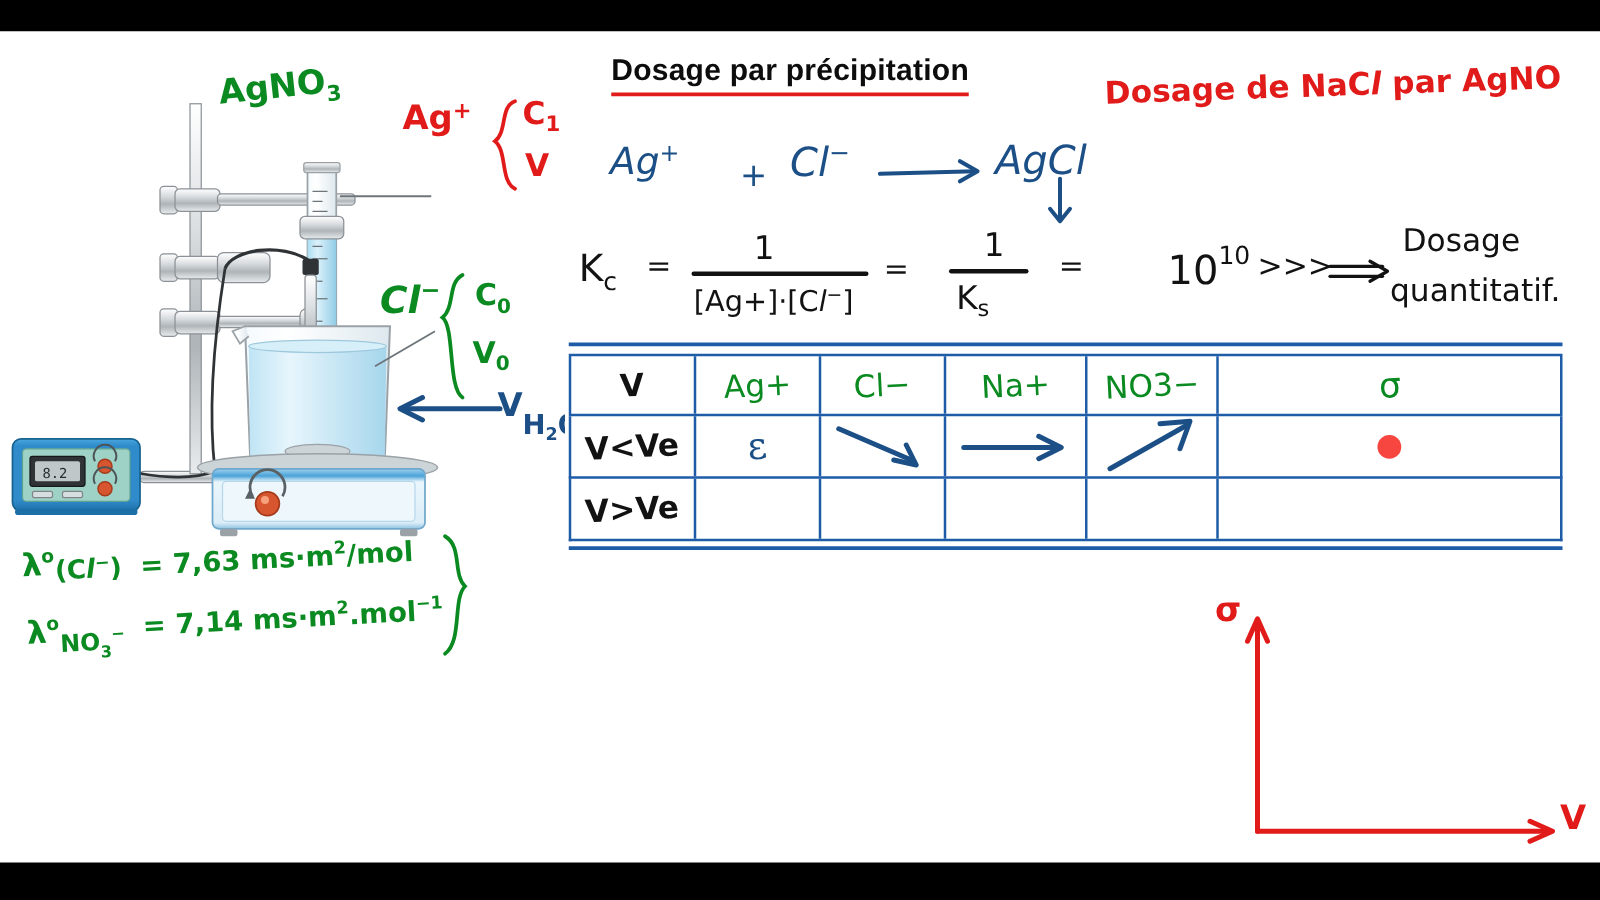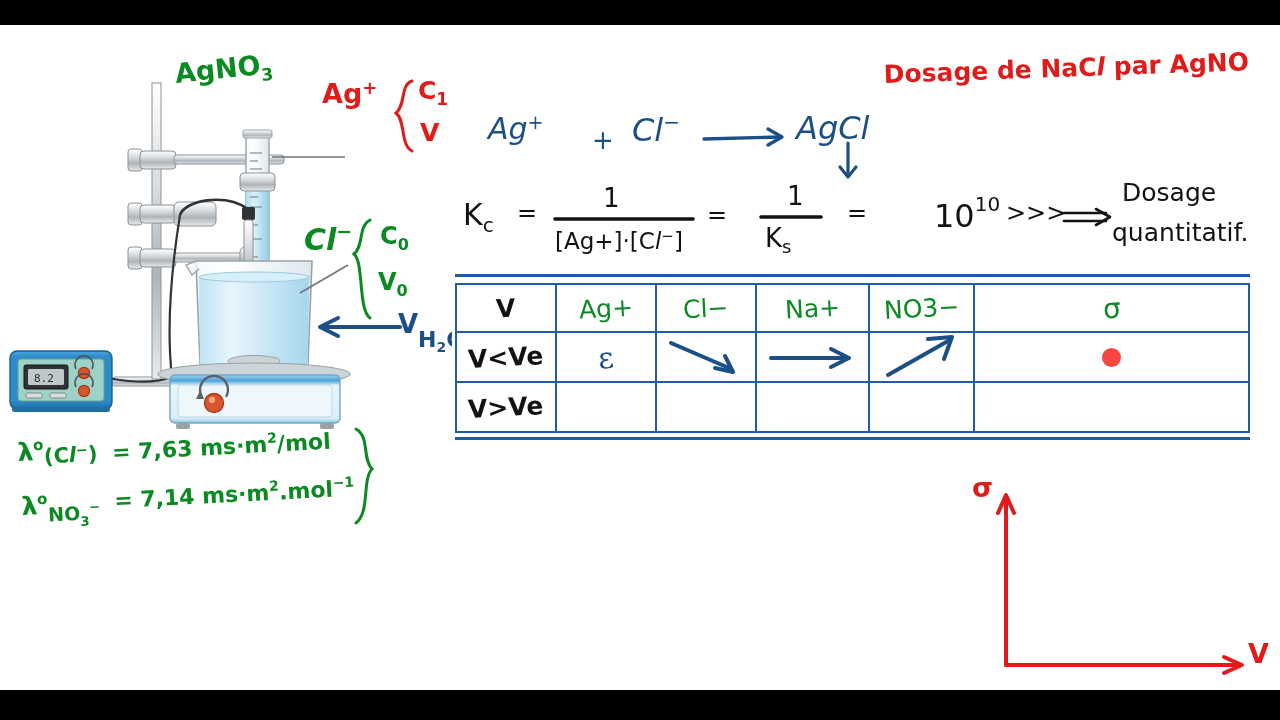--- a/index.html
+++ b/index.html
@@ -109,20 +109,21 @@
 <body>
 
 <div id="stage">
 
   <div style="position:absolute;left:0;top:0;width:1280px;height:25px;background:#000;"></div>
   <div style="position:absolute;left:0;top:690px;width:1280px;height:30px;background:#000;"></div>
 
   <div id="board">
 
     <div id="title-wrap">
+      <div id="title-text">Dosage par précipitation</div>
       <div id="title-rule"></div>
     </div>
 
     <svg style="position:absolute;left:880px;top:22px;" width="370" height="56">
       <text x="4" y="36" font-family="DejaVu Sans, sans-serif" font-size="25" fill="#e01b19" font-weight="600" transform="rotate(-2 4 36)">
         Dosage de NaC<tspan font-style="italic">l</tspan> par AgNO<tspan font-size="16" dy="7">3</tspan>
       </text>
     </svg>
 
     <svg style="position:absolute;left:480px;top:72px;" width="420" height="90">

